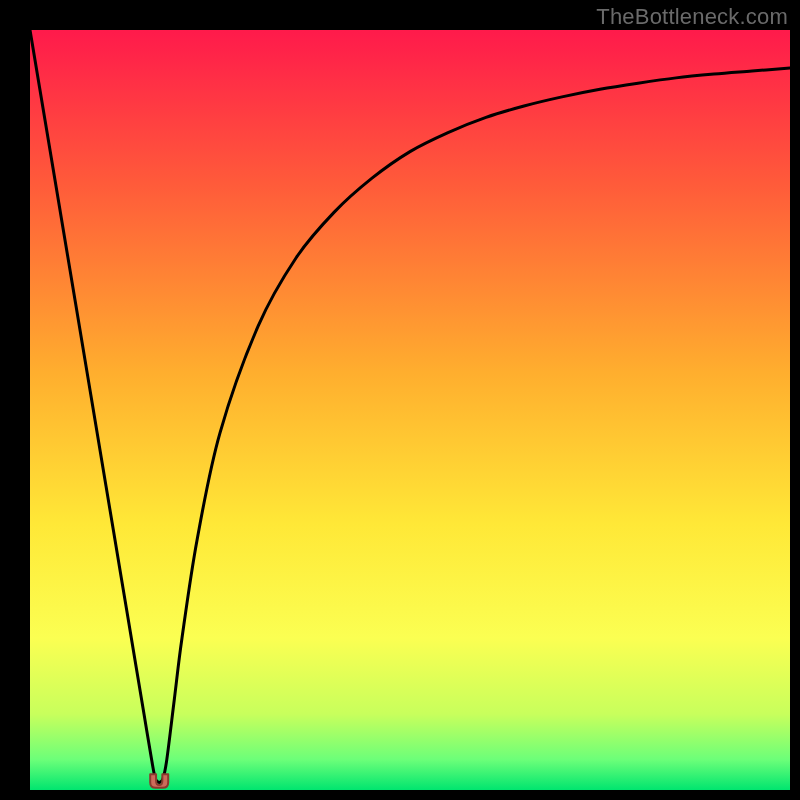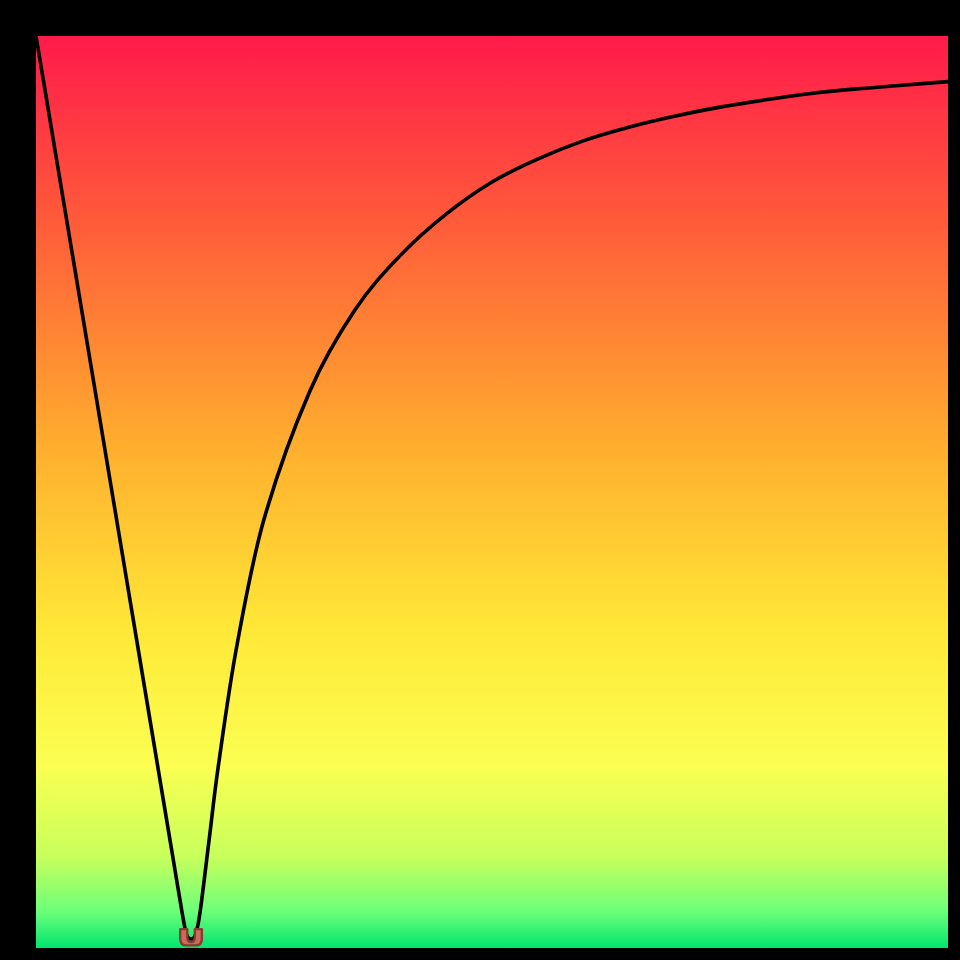--- a/index.html
+++ b/index.html
@@ -30,20 +30,21 @@
   svg {
     position: absolute;
     top: 0;
     left: 0;
   }
 </style>
 </head>
 <body>
 <div class="frame">
 
+  <div class="watermark">TheBottleneck.com</div>
 
   <svg id="chart-svg" width="800" height="800" viewBox="0 0 800 800">
       <defs>
         <linearGradient id="bg-grad" x1="0" y1="0" x2="0" y2="1">
           <stop offset="0%" stop-color="#ff1a4b"></stop>
           <stop offset="20%" stop-color="#ff5a3a"></stop>
           <stop offset="45%" stop-color="#ffae2e"></stop>
           <stop offset="65%" stop-color="#ffe837"></stop>
           <stop offset="80%" stop-color="#fbff52"></stop>
           <stop offset="90%" stop-color="#c8ff5c"></stop>

